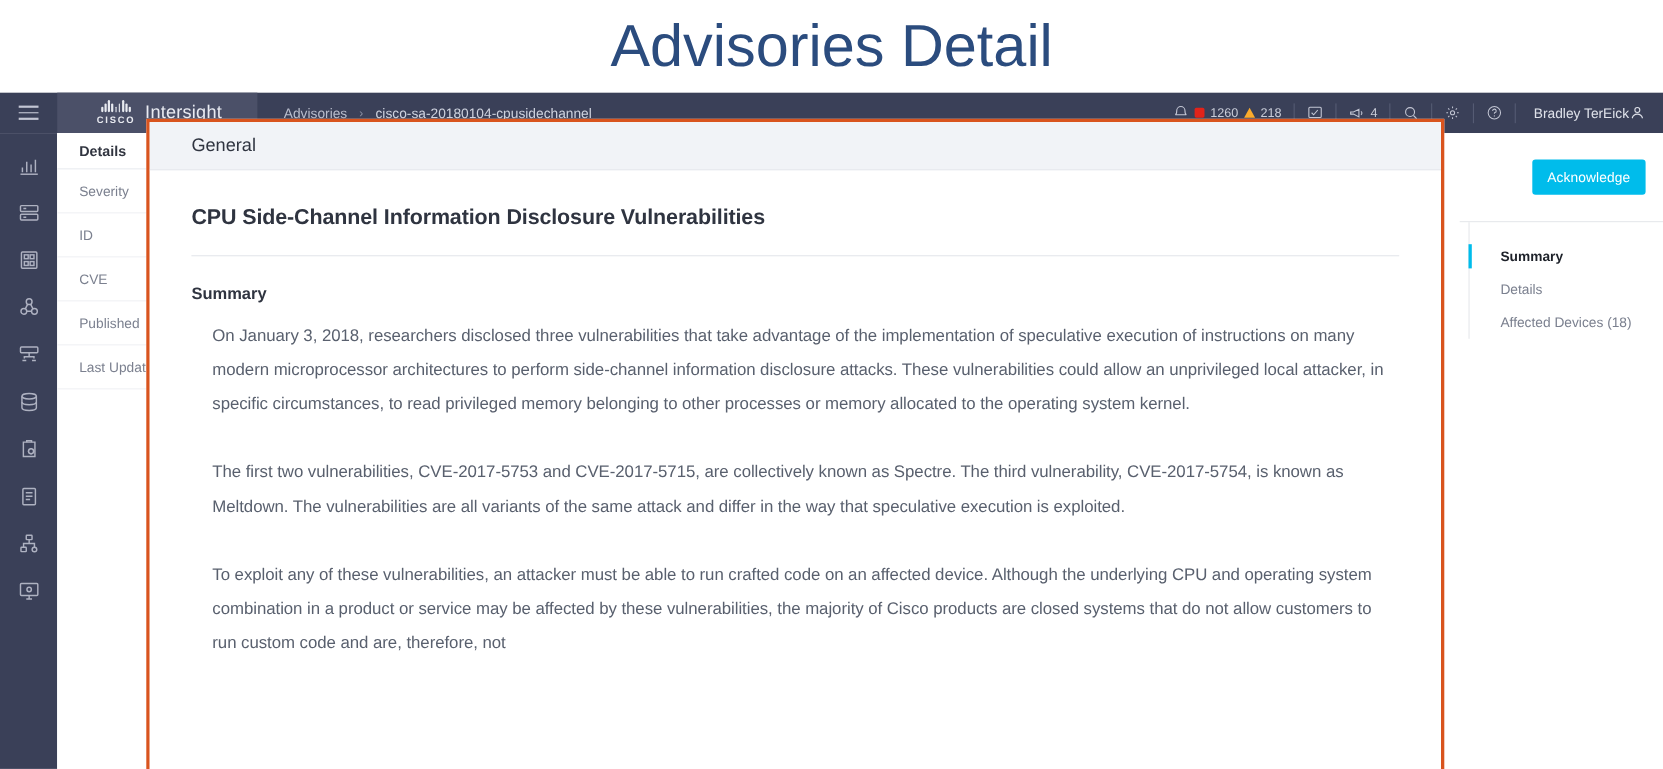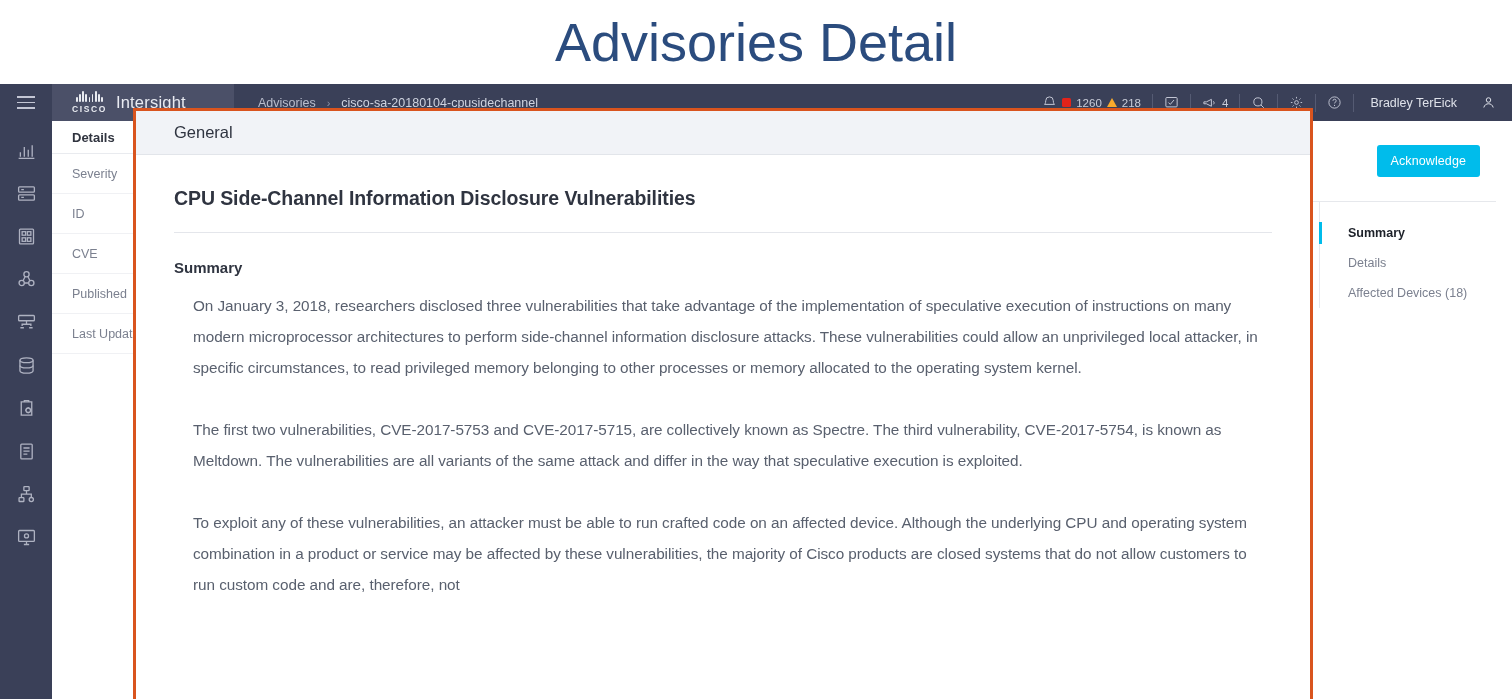--- a/index.html
+++ b/index.html
@@ -33,21 +33,21 @@
     position: absolute; left: 0; top: 0; width: 1512px; height: 37px;
     background: #3a4058; display: flex; align-items: center;
   }
   .hamburger {
     width: 52px; height: 37px; display: flex; flex-direction: column;
     align-items: center; justify-content: center; gap: 4px; cursor: pointer;
   }
   .hamburger span { display: block; width: 18px; height: 1.5px; background: #c3c6d4; }
   .brand {
     width: 182px; height: 37px; background: #4b5068;
-    display: flex; align-items: center; gap: 9px; padding-left: 20px;
+    display: flex; align-items: center; gap: 9px; padding-left: 36px;
   }
   .cisco-logo { display: flex; flex-direction: column; align-items: center; gap: 2px; }
   .cisco-bars { display: flex; align-items: flex-end; gap: 1.5px; height: 11px; }
   .cisco-bars i { display: block; width: 1.7px; background: #e8eaf0; border-radius: 1px; }
   .cisco-bars i:nth-child(1){height:5px}.cisco-bars i:nth-child(2){height:8px}
   .cisco-bars i:nth-child(3){height:11px}.cisco-bars i:nth-child(4){height:8px}
   .cisco-bars i:nth-child(5){height:5px}.cisco-bars i:nth-child(6){height:8px}
   .cisco-bars i:nth-child(7){height:11px}.cisco-bars i:nth-child(8){height:8px}
   .cisco-bars i:nth-child(9){height:5px}
   .cisco-word { font-size: 8.5px; letter-spacing: 1.6px; color: #e8eaf0; font-weight: 700; }
@@ -68,21 +68,21 @@
     display: flex; align-items: center; gap: 5px; padding: 0 9px;
     height: 37px; cursor: pointer; color: #c3c6d4; font-size: 11.5px;
   }
   .sq { width: 9px; height: 9px; border-radius: 1.5px; display: inline-block; }
   .sq.crit { background: #e2231a; }
   .tri { width:0;height:0;border-left:5px solid transparent;border-right:5px solid transparent;border-bottom:9px solid #fbab2c; }
   .count { color: #c9ccd8; font-size: 11.5px; }
   .icon-sm { width: 15px; height: 15px; display: block; }
   .icon-sm svg { width: 15px; height: 15px; display: block; }
   .user-box {
-    display: flex; align-items: center; gap: 24px; padding: 0 16px 0 14px;
+    display: flex; align-items: center; gap: 0; padding: 0 16px 0 14px;
     color: #dfe2ea; font-size: 12.5px; cursor: pointer; height: 37px; text-align: right;
   }
 
   
   .rail {
     position: absolute; left: 0; top: 37px; width: 52px; height: 578px;
     background: #3a4058; display: flex; flex-direction: column;
     align-items: center; padding-top: 16px; gap: 17px;
   }
   .rail-item {
@@ -108,21 +108,21 @@
   }
 
   
   .center-bg {
     position: absolute; left: 237px; top: 37px; width: 1090px; height: 578px;
     background: #ffffff;
   }
 
   
   .toc-panel {
-    position: absolute; right: 16px; top: 37px; width: 185px; height: 578px;
+    position: absolute; right: 0; top: 37px; width: 185px; height: 578px;
     background: #fff;
   }
   .ack-wrap {
     height: 81px; display: flex; align-items: center; justify-content: flex-end;
     padding-right: 16px; border-bottom: 1px solid #e6e8ec;
   }
   .ack-btn {
     background: #00bceb; color: #fff; border: none; border-radius: 3px;
     font-size: 12.5px; font-family: "Liberation Sans", sans-serif;
     padding: 9px 14px; cursor: pointer; letter-spacing: .1px;

